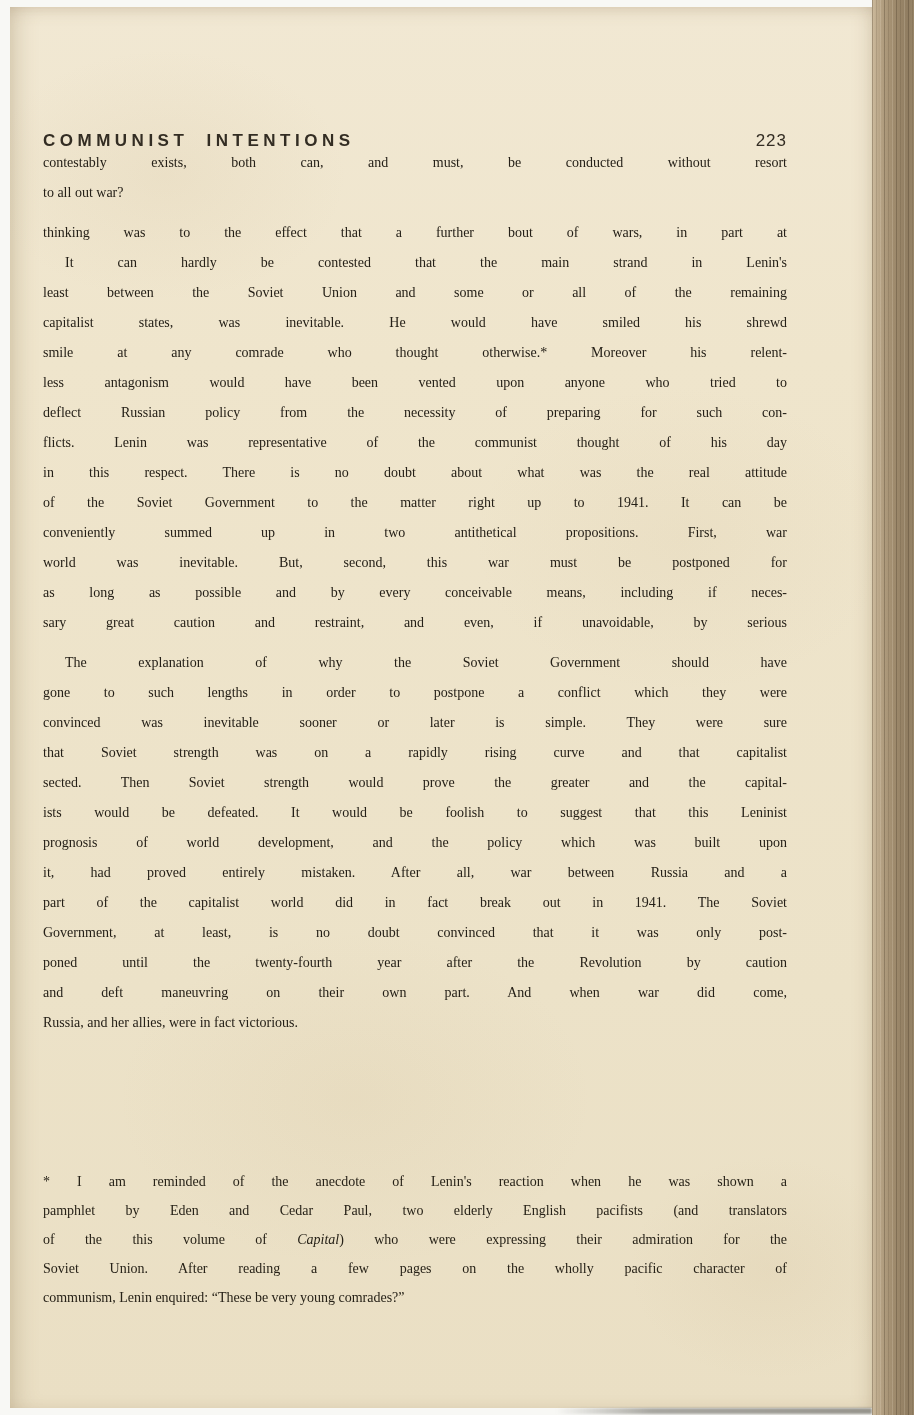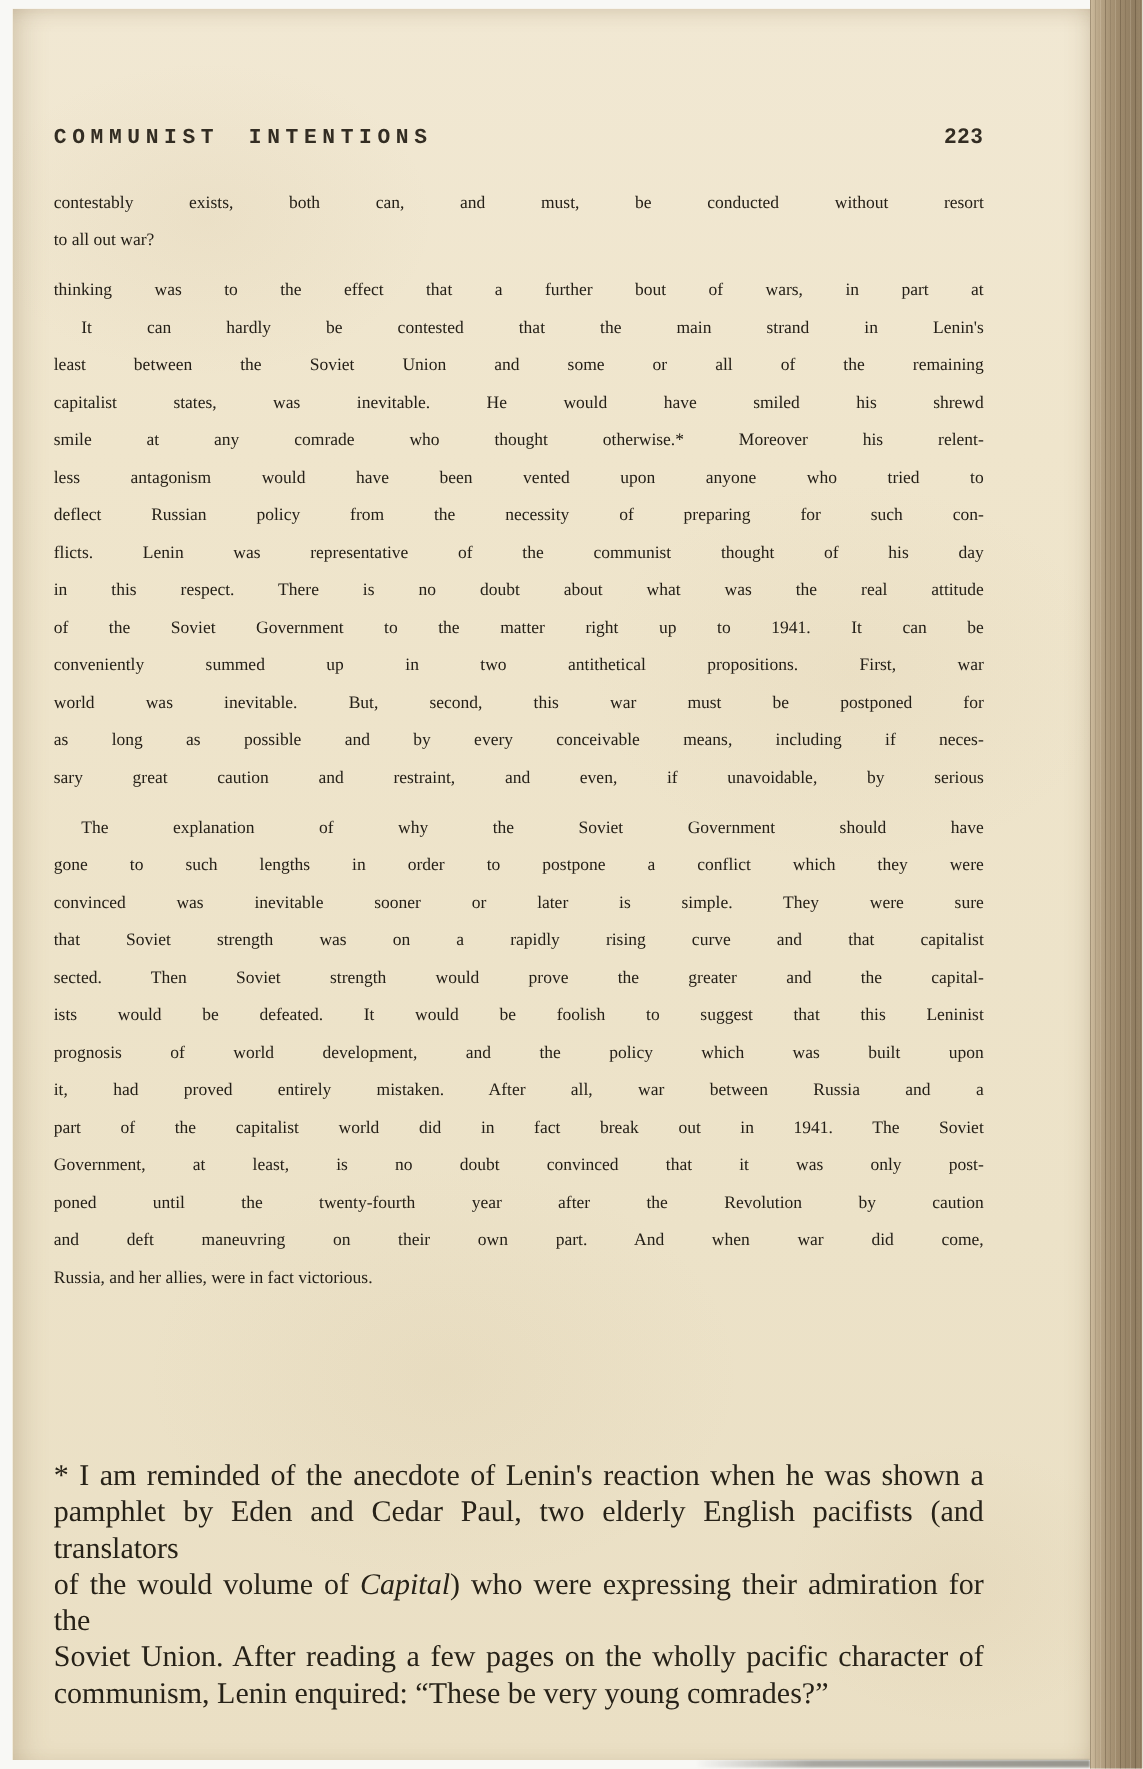--- a/index.html
+++ b/index.html
@@ -46,43 +46,43 @@
     background:linear-gradient(90deg, rgba(154,152,144,0) 0%, #a8a7a1 30%, #97958d 100%);
     filter:blur(1px);
   }
 
   
   .header-row{
     position:absolute;left:33px;top:92px;width:744px;
     display:flex;justify-content:space-between;align-items:baseline;
   }
   .running-head{
-    font-family:Liberation Mono, monospace;font-weight:bold;
-    font-size:17px;letter-spacing:4.5px;word-spacing:9px;color:#332d23;
+    font-family:Liberation Sans, sans-serif;font-weight:bold;
+    font-size:17px;letter-spacing:4.5px;word-spacing:9px;color:#332d23;margin-top:32px;
   }
   .page-number{
-    font-family:"Liberation Sans", sans-serif;font-weight:bold;
+    font-family:"Liberation Sans", sans-serif;font-weight:normal;
     font-size:17px;letter-spacing:1px;color:#332d23;
   }
 
   
   .body-text{
     position:absolute;left:33px;top:141px;width:744px;
     font-size:14px;line-height:30px;color:#252018;
   }
   .para{margin:0 0 10px 0;}
   .para:last-child{margin-bottom:0;}
   .line{text-align:justify;text-align-last:justify;}
   .line.last{text-align-last:left;}
   .para.indent .line.first{text-indent:22px;}
 
   
   .footnote{
     position:absolute;left:33px;top:1160px;width:744px;
-    font-size:24px;line-height:29px;color:#272218;
+    font-size:14px;line-height:29px;color:#272218;
   }
   .fline{text-align:justify;text-align-last:justify;}
   .fline.last{text-align-last:left;}
   .it{font-style:italic;}
 </style>
 </head>
 <body>
 
 <div class="page">
   <div class="header-row">
@@ -124,21 +124,21 @@
         <div class="line">Government, at least, is no doubt convinced that it was only post-</div>
         <div class="line">poned until the twenty-fourth year after the Revolution by caution</div>
         <div class="line">and deft maneuvring on their own part. And when war did come,</div>
         <div class="line last">Russia, and her allies, were in fact victorious.</div>
       </div>
     </div>
 
   <div class="footnote">
       <div class="fline"><span>* I am reminded of the anecdote of Lenin's reaction when he was shown a</span></div>
       <div class="fline"><span>pamphlet by Eden and Cedar Paul, two elderly English pacifists (and translators</span></div>
-      <div class="fline"><span>of the would volume of </span><span class="it">Capital</span><span>) who were expressing their admiration for the</span></div>
+      <div class="fline"><span>of the this volume of </span><span class="it">Capital</span><span>) who were expressing their admiration for the</span></div>
       <div class="fline"><span>Soviet Union. After reading a few pages on the wholly pacific character of</span></div>
       <div class="fline last"><span>communism, Lenin enquired: “These be very young comrades?”</span></div>
     </div>
 </div>
 
 <div class="bottom-strip"></div>
 <div class="bottom-band"></div>
 <div class="edges"></div>
 
 </body></html>

